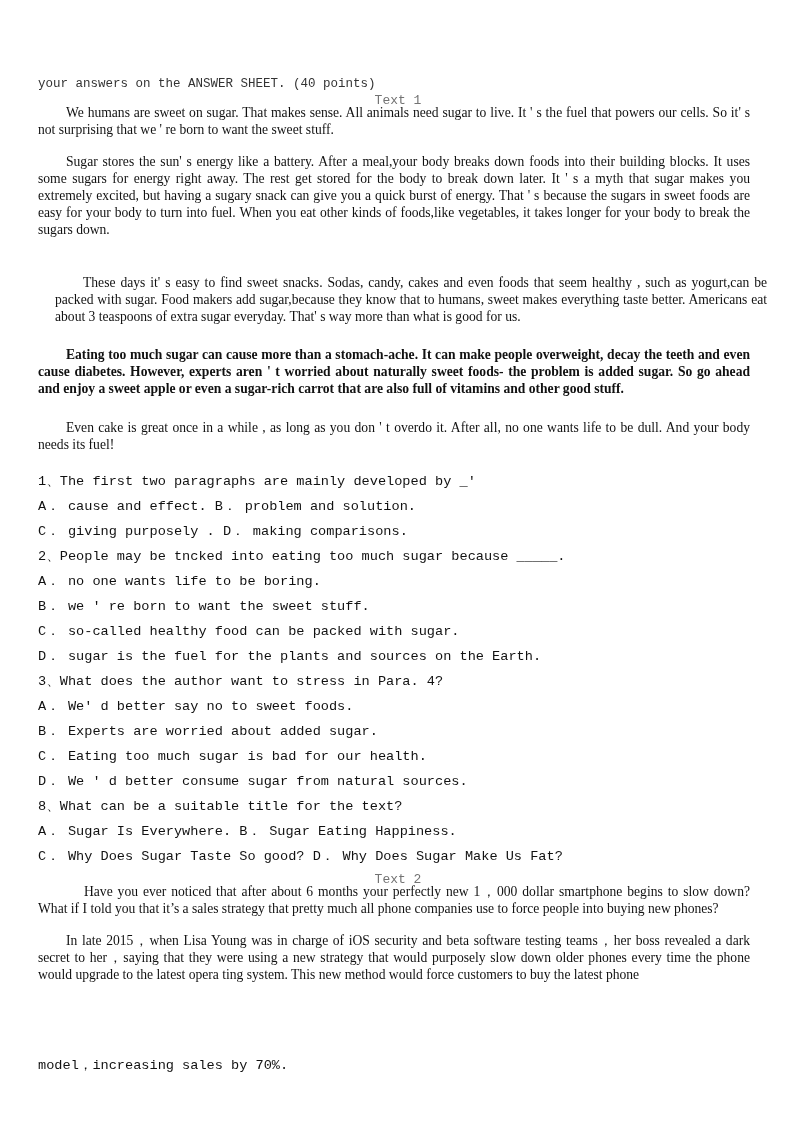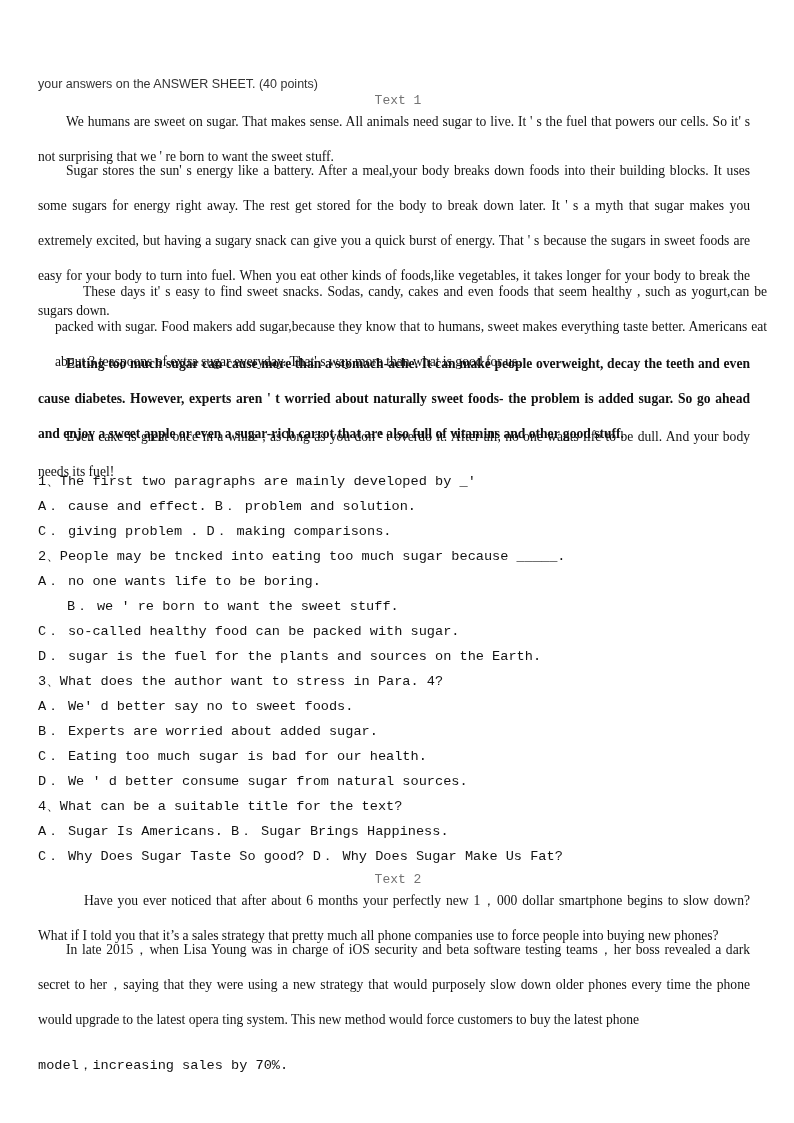--- a/index.html
+++ b/index.html
@@ -1,53 +1,53 @@
 <!DOCTYPE html>
 <html><head>
 <meta charset="utf-8">
 <style>
   html, body { margin: 0; padding: 0; background: #ffffff; }
   body { width: 794px; height: 1123px; position: relative; overflow: hidden; color: #111; }
   .page { position: absolute; left: 38px; top: 0; width: 720px; }
-  .mono { font-family: Liberation Sans, sans-serif; font-size: 12.5px; color: #333; }
+  .mono { font-family: Liberation Mono, monospace; font-size: 12.5px; color: #333; }
   .serif { font-family: Liberation Mono, monospace; font-size: 13.6px; }
   .line { position: absolute; left: 0; white-space: nowrap; }
   .title { position: absolute; left: 0; width: 720px; text-align: center; font-family: "Liberation Mono", "DejaVu Sans Mono", monospace; font-size: 13px; color: #737373; }
-  .para { position: absolute; left: 0; width: 712px; font-family: "Liberation Serif", "DejaVu Serif", serif; font-size: 13.6px; line-height: 35px; text-indent: 28px; text-align: justify; }
+  .para { position: absolute; left: 0; width: 712px; font-family: "Liberation Serif", "DejaVu Serif", serif; font-size: 13.6px; line-height: 17px; text-indent: 28px; text-align: justify; }
   .t2 { text-indent: 46px; }
 </style>
 </head>
 <body>
 
 <div class="page">
   <div class="line mono" style="top:77px;">your answers on the ANSWER SHEET. (40 points)</div>
 
   <div class="title" style="top:93px;">Text 1</div>
 
   <div class="para" style="top:104px;">We humans are sweet on sugar. That makes sense. All animals need sugar to live. It ' s the fuel that powers our cells. So it' s not surprising that we ' re born to want the sweet stuff.</div>
   <div class="para" style="top:153px;">Sugar stores the sun' s energy like a battery. After a meal,your body breaks down foods into their building blocks. It uses some sugars for energy right away. The rest get stored for the body to break down later. It ' s a myth that sugar makes you extremely excited, but having a sugary snack can give you a quick burst of energy. That ' s because the sugars in sweet foods are easy for your body to turn into fuel. When you eat other kinds of foods,like vegetables, it takes longer for your body to break the sugars down.</div>
   <div class="para" style="top:274px;margin-left:17px;">These days it' s easy to find sweet snacks. Sodas, candy, cakes and even foods that seem healthy , such as yogurt,can be packed with sugar. Food makers add sugar,because they know that to humans, sweet makes everything taste better. Americans eat about 3 teaspoons of extra sugar everyday. That' s way more than what is good for us.</div>
   <div class="para" style="top:346px;font-weight:bold;">Eating too much sugar can cause more than a stomach-ache. It can make people overweight, decay the teeth and even cause diabetes. However, experts aren ' t worried about naturally sweet foods- the problem is added sugar. So go ahead and enjoy a sweet apple or even a sugar-rich carrot that are also full of vitamins and other good stuff.</div>
   <div class="para" style="top:419px;">Even cake  is great once in a while , as long as you don ' t overdo it. After all, no one wants life to be dull. And your body needs its fuel!</div>
 
   <div class="line serif" style="top:472px;">1、The first two paragraphs are mainly developed by _'</div>
   <div class="line serif" style="top:497px;">A． cause and effect.    B． problem and solution.</div>
-  <div class="line serif" style="top:522px;">C． giving problem .    D． making comparisons.</div>
+  <div class="line serif" style="top:522px;">C． giving purposely .    D． making comparisons.</div>
   <div class="line serif" style="top:547px;">2、People may be tncked into eating too much sugar because  _____.</div>
   <div class="line serif" style="top:572px;">A． no one wants life to be boring.</div>
-  <div class="line serif" style="top:597px;margin-left:29px;">B． we ' re born to want the sweet stuff.</div>
+  <div class="line serif" style="top:597px;">B． we ' re born to want the sweet stuff.</div>
   <div class="line serif" style="top:622px;">C． so-called healthy food can be packed with sugar.</div>
   <div class="line serif" style="top:647px;">D． sugar is the fuel for the plants and sources on the Earth.</div>
   <div class="line serif" style="top:672px;">3、What does the author want to stress in Para. 4?</div>
   <div class="line serif" style="top:697px;">A． We' d better say no to sweet foods.</div>
   <div class="line serif" style="top:722px;">B． Experts are worried about added sugar.</div>
   <div class="line serif" style="top:747px;">C． Eating too much sugar is bad for our health.</div>
   <div class="line serif" style="top:772px;">D． We ' d better consume sugar from natural sources.</div>
-  <div class="line serif" style="top:797px;">4、What can be a suitable title for the text?</div>
-  <div class="line serif" style="top:822px;">A． Sugar Is Americans.    B． Sugar Brings Happiness.</div>
+  <div class="line serif" style="top:797px;">8、What can be a suitable title for the text?</div>
+  <div class="line serif" style="top:822px;">A． Sugar Is Everywhere.    B． Sugar Eating Happiness.</div>
   <div class="line serif" style="top:847px;">C． Why Does Sugar Taste So good?    D． Why Does Sugar Make Us Fat?</div>
 
   <div class="title" style="top:872px;">Text 2</div>
 
   <div class="para t2" style="top:883px;">Have you ever noticed that after about 6 months your perfectly new 1，000 dollar smartphone begins to slow down? What if I told you that it’s a sales strategy that pretty much all phone companies use to force people into buying new phones?</div>
   <div class="para" style="top:932px; text-align-last:left;">In late 2015，when Lisa Young was in charge of iOS security and beta software testing teams，her boss revealed a dark secret to her，saying that they were using a new strategy that would purposely slow down older phones every time the phone would upgrade to the latest opera ting system. This new method would force customers to buy the latest phone</div>
   <div class="line serif" style="top:1016px;margin-top:40px;">model，increasing sales by 70%.</div>
 </div>
 
 </body></html>

